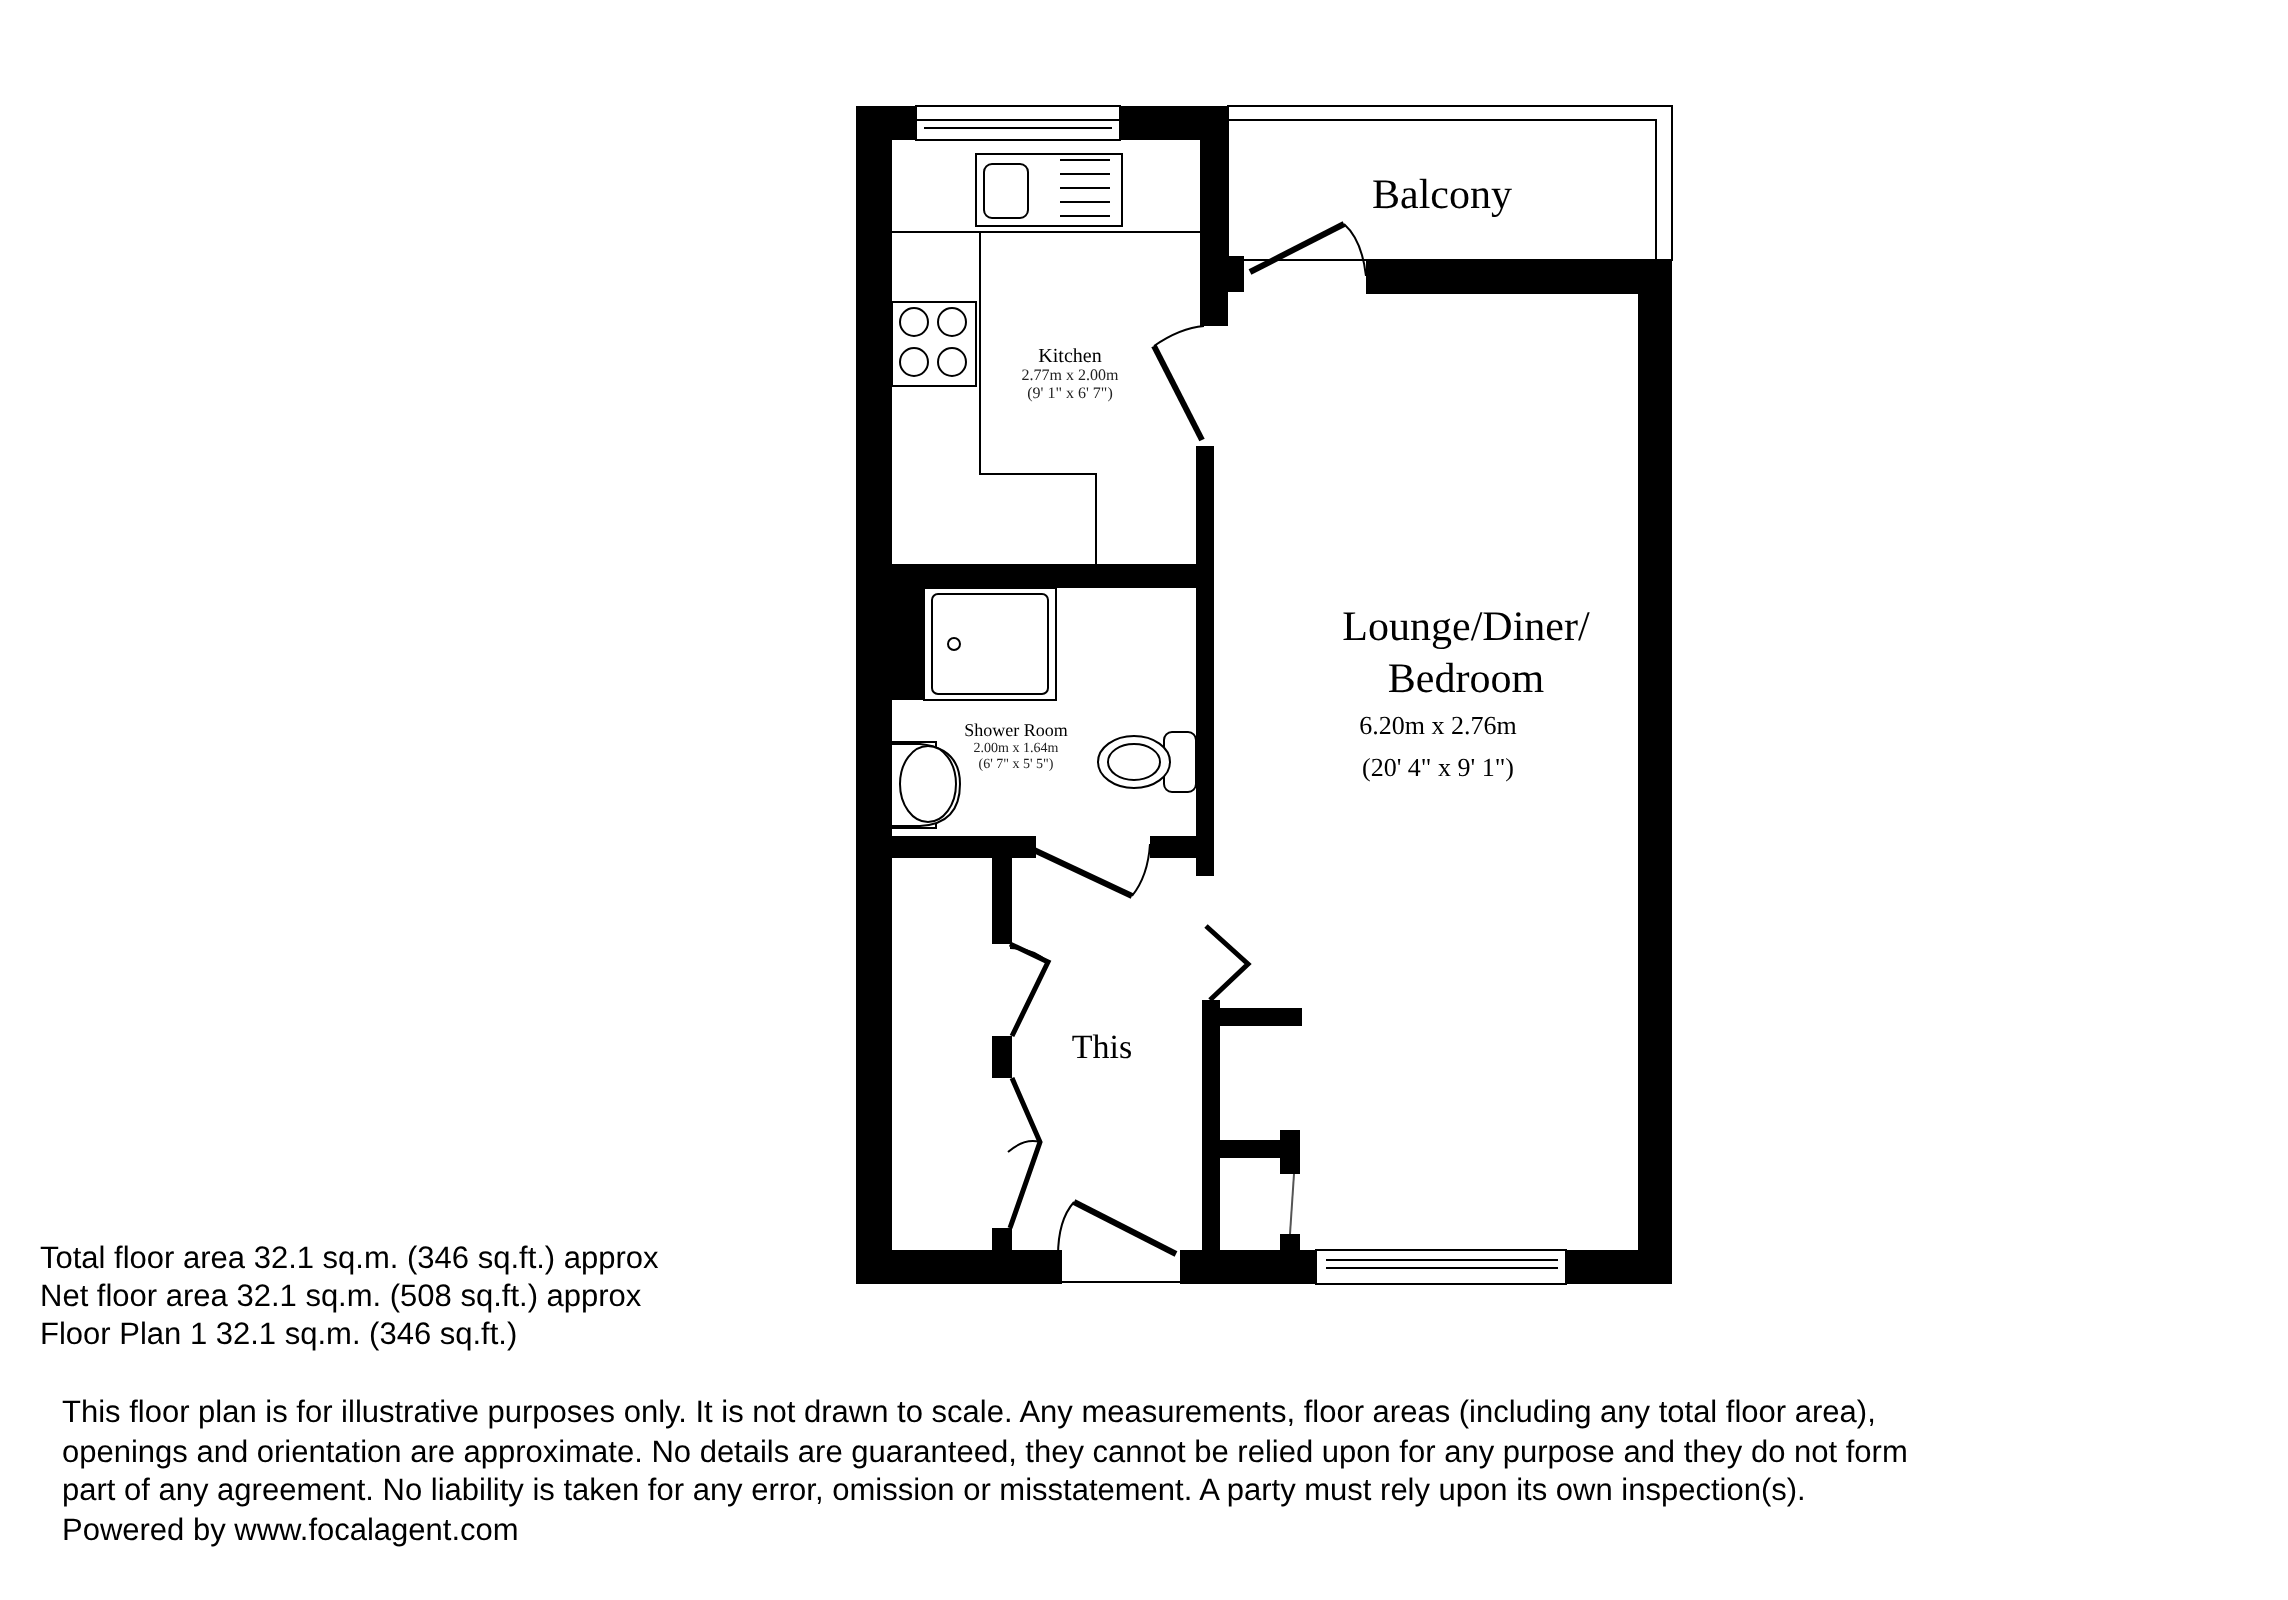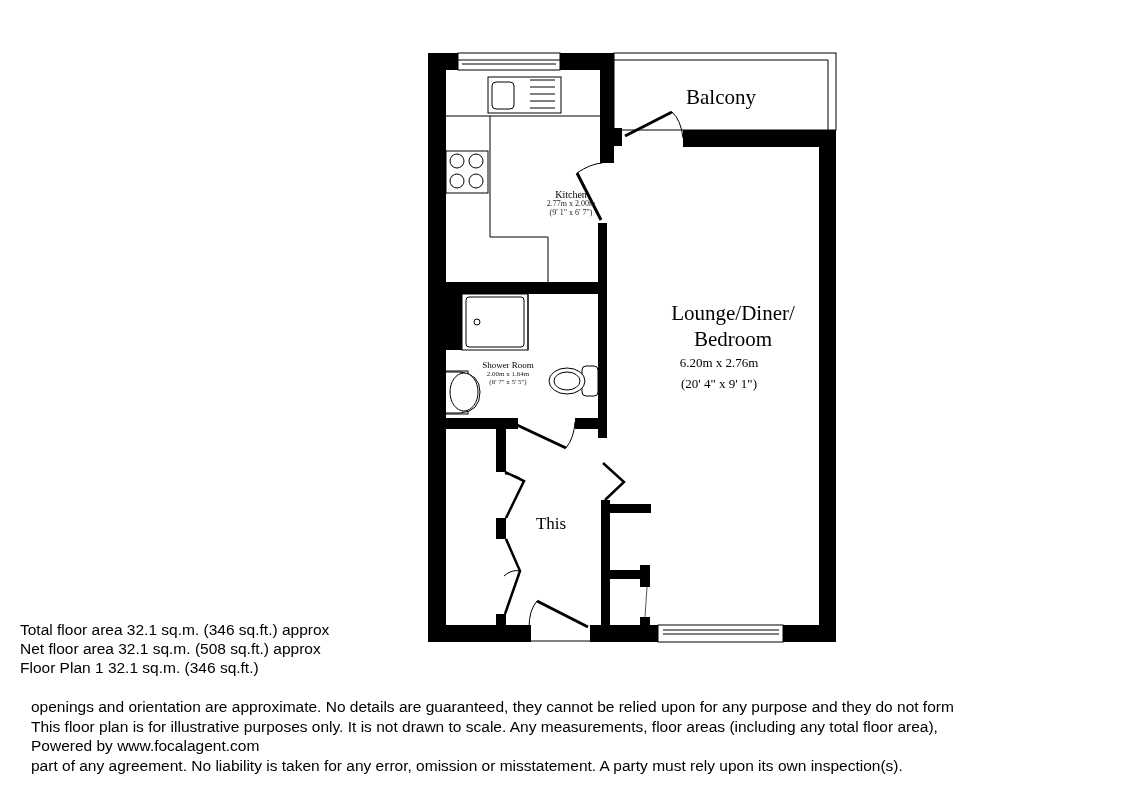--- a/index.html
+++ b/index.html
@@ -147,21 +147,21 @@
     <line x1="531" y1="641" x2="590" y2="641" stroke-width="1"></line>
   </g>
 
   <g fill="none" stroke="#000">
     <polyline points="603,463 624,482 605,500" stroke-width="2.5"></polyline>
   </g>
 
   <line x1="647" y1="587" x2="645" y2="617" stroke="#555" stroke-width="1"></line>
 </svg>
 
-<div class="room-label" style="left:535px; top:189px;margin-left:36px;">
+<div class="room-label" style="left:535px; top:173px;">
   <div class="room-name-sm">Kitchen</div>
   <div class="room-dim-sm">2.77m x 2.00m</div>
   <div class="room-dim-sm">(9' 1" x 6' 7")</div>
 </div>
 
 <div class="room-label balcony-name" style="left:721px; top:86px;">Balcony</div>
 
 <div class="room-label" style="left:508px; top:361px;">
   <div class="room-name-sm" style="font-size:9px;">Shower Room</div>
   <div class="room-dim-sm" style="font-size:7px;">2.00m x 1.64m</div>
@@ -177,17 +177,17 @@
 
 <div class="room-label hall-name" style="left:551px; top:515px;">This</div>
 
 <div class="area-summary">
   <div>Total floor area 32.1 sq.m. (346 sq.ft.) approx</div>
   <div>Net floor area 32.1 sq.m. (508 sq.ft.) approx</div>
   <div>Floor Plan 1 32.1 sq.m. (346 sq.ft.)</div>
 </div>
 
 <div class="disclaimer">
+  <div>This floor plan is for illustrative purposes only. It is not drawn to scale. Any measurements, floor areas (including any total floor area),</div>
   <div>openings and orientation are approximate. No details are guaranteed, they cannot be relied upon for any purpose and they do not form</div>
-  <div>This floor plan is for illustrative purposes only. It is not drawn to scale. Any measurements, floor areas (including any total floor area),</div>
+  <div>part of any agreement. No liability is taken for any error, omission or misstatement. A party must rely upon its own inspection(s).</div>
   <div>Powered by www.focalagent.com</div>
-  <div>part of any agreement. No liability is taken for any error, omission or misstatement. A party must rely upon its own inspection(s).</div>
 </div>
 
 </body></html>

